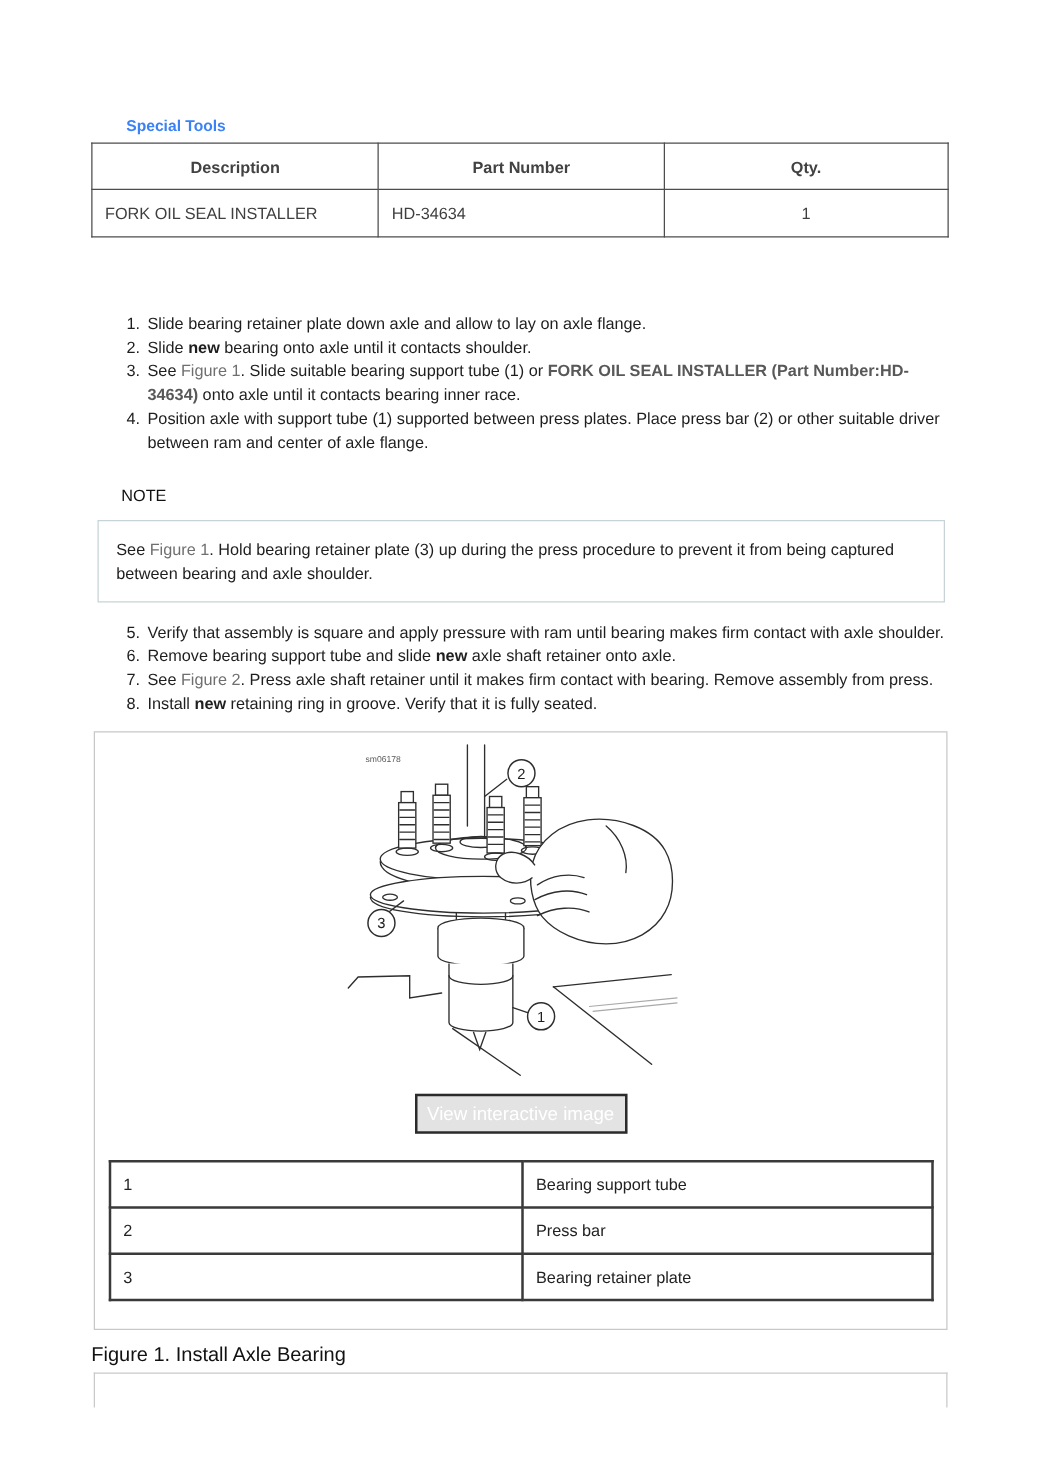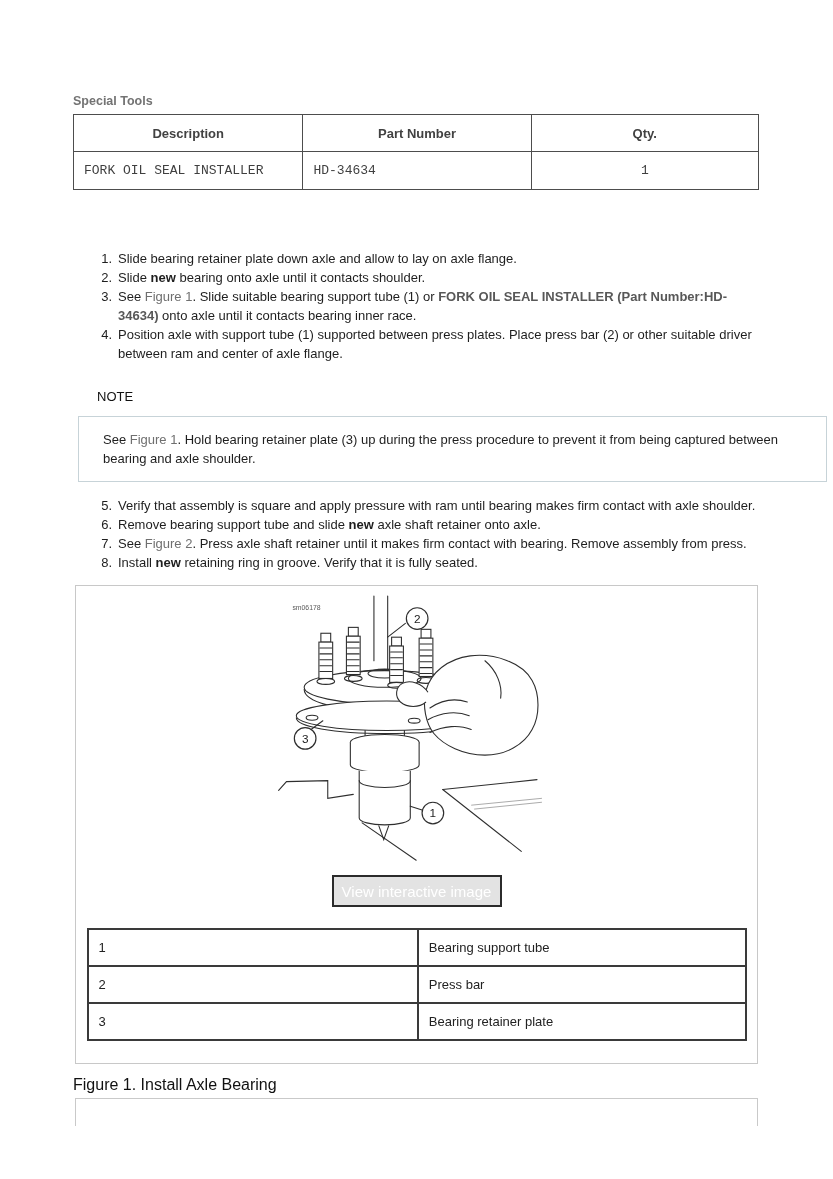--- a/index.html
+++ b/index.html
@@ -5,42 +5,42 @@
   * { margin:0; padding:0; box-sizing:border-box; }
   html,body { background:#fff; }
   body {
     width:833px; height:1179px; position:relative;
     font-family:"Liberation Sans", sans-serif;
     font-size:13px; color:#1e1e1e; overflow:hidden;
   }
   .page { width:686px; margin-left:73px; padding-top:94px; }
 
   
-  .sec-heading { font-size:12.5px; font-weight:bold; color:#737373; margin-bottom:6px; }
+  .sec-heading { font-size:12.5px; font-weight:bold; color:#3b82f6; margin-bottom:6px;margin-left:28px; }
   table.tools { width:100%; border-collapse:collapse; table-layout:fixed; }
   table.tools th, table.tools td { border:1px solid #4d4d4d; font-size:13px; color:#3f3f3f; }
   table.tools th { font-weight:bold; text-align:center; height:37px; color:#424242; }
-  table.tools td { height:38px; padding-left:10px;font-family:Liberation Mono, monospace; }
+  table.tools td { height:38px; padding-left:10px; }
   table.tools td.center { text-align:center; padding-left:0; }
 
   
   .steps { margin-top:59px; margin-left:22px; }
   .steps.second { margin-top:14px; }
   .step { display:flex; line-height:19px; }
   .step-num { flex:none; width:17px; text-align:right; margin-right:6px; }
   .step-text { flex:1; }
   b.hl { font-weight:bold; }
   .fig-link { color:#6f6f6f; }
   .part-link { color:#585858; font-weight:bold; }
 
   
   .note-label { font-weight:normal; margin:26px 0 0 24px; font-size:13px; color:#111; }
   .note-box {
     margin-top:12px; border:1px solid #c7d3d8; background:#fff;
-    padding:13px 24px; line-height:19px; width:749px; margin-left:5px;
+    padding:13px 14px; line-height:19px; width:678px; margin-left:5px;
   }
 
   
   .figure-panel {
     margin-top:13px; margin-left:2px; width:683px;
     border:1px solid #c8c8c8; padding:4px 0 22px 0; background:#fff;
   }
   .fig-drawing { margin:2px 0 0 200px; width:300px; height:280px; }
   .interactive-btn {
     display:block; margin:0 auto; width:170px; height:32px;

